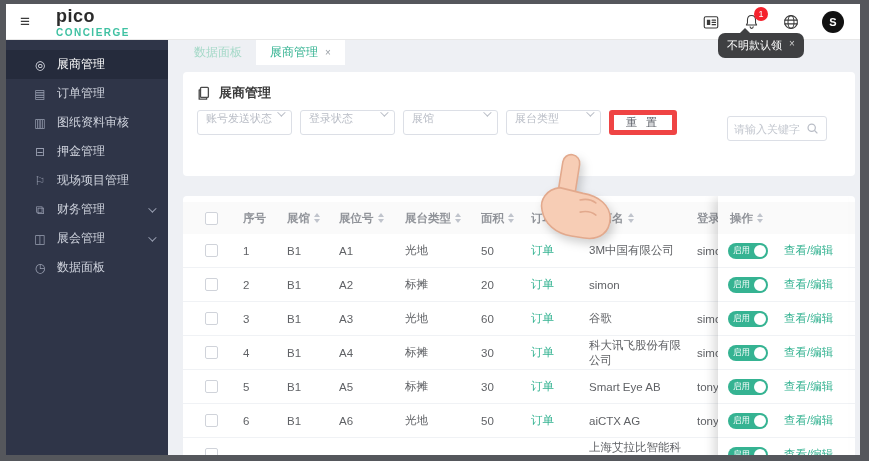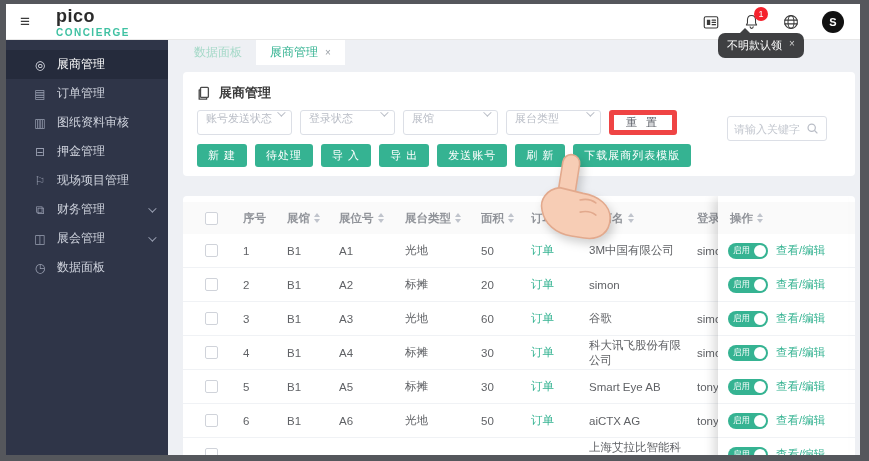--- a/index.html
+++ b/index.html
@@ -72,21 +72,21 @@
   .cb { width:13px; height:13px; border:1px solid #d0d3da; border-radius:2px; background:#fff; cursor:pointer; }
   .link { color:#35b392; cursor:pointer; }
   .sort { display:inline-flex; flex-direction:column; margin-left:4px; gap:2px; }
   .sort i { display:block; width:0; height:0; border-left:3.5px solid transparent; border-right:3.5px solid transparent; }
   .sort .up { border-bottom:4px solid #c0c4cc; }
   .sort .dn { border-top:4px solid #c0c4cc; }
 
   
   .fixed-col { position:absolute; top:0; right:7px; bottom:0; width:130px; padding-top:6px; background:#ffffff; box-shadow:-6px 0 10px -2px rgba(0,0,0,.15); z-index:3; }
   .fixed-head { height:32px; background:#fafafa; display:flex; align-items:center; padding-left:12px; color:#909399; font-size:11.5px; font-weight:bold; }
-  .ftr { height:34px; border-bottom:1px solid #f0f2f5; display:flex; align-items:center; padding-left:10px; gap:8px; }
+  .ftr { height:34px; border-bottom:1px solid #f0f2f5; display:flex; align-items:center; padding-left:10px; gap:16px; }
   .toggle { width:40px; height:16px; border-radius:8px; background:#35b392; position:relative; display:flex; align-items:center; cursor:pointer; flex:none; }
   .toggle .tg-label { font-style:normal; color:#fff; font-size:8.5px; margin-left:5px; }
   .toggle .knob { position:absolute; right:2px; width:12px; height:12px; border-radius:50%; background:#fff; }
   .edit-link { color:#35b392; font-size:11.5px; text-decoration:none; cursor:pointer; white-space:nowrap; }
 
   
   .hand { position:absolute; left:356px; top:114px; z-index:30; filter:drop-shadow(3px 5px 5px rgba(0,0,0,.18)); pointer-events:none; }
 
   svg.outline { stroke:#3a3a3a; stroke-width:1.5; fill:none; stroke-linecap:round; stroke-linejoin:round; }
 </style>
@@ -213,29 +213,20 @@
         </div>
         <button class="reset-btn">重 置</button>
       </div>
       <div class="search-box">
         <input type="text" placeholder="请输入关键字" style="">
         <svg width="13" height="13" viewBox="0 0 16 16" style="stroke:#b9bdc6;fill:none;stroke-width:1.5">
           <circle cx="7" cy="7" r="4.5"></circle>
           <line x1="10.5" y1="10.5" x2="14" y2="14"></line>
         </svg>
       </div>
-      <div class="btn-row">
-        <button class="btn">新 建</button>
-        <button class="btn">待处理</button>
-        <button class="btn">导 入</button>
-        <button class="btn">导 出</button>
-        <button class="btn">发送账号</button>
-        <button class="btn">刷 新</button>
-        <button class="btn">下载展商列表模版</button>
-      </div>
     </div>
 
     <div class="card card2">
       <div class="table">
         <div class="thead">
           <span class="th c-cb">
                 <span class="cb"></span>
               </span>
           <span class="th c-no">
                 <span>序号</span>

